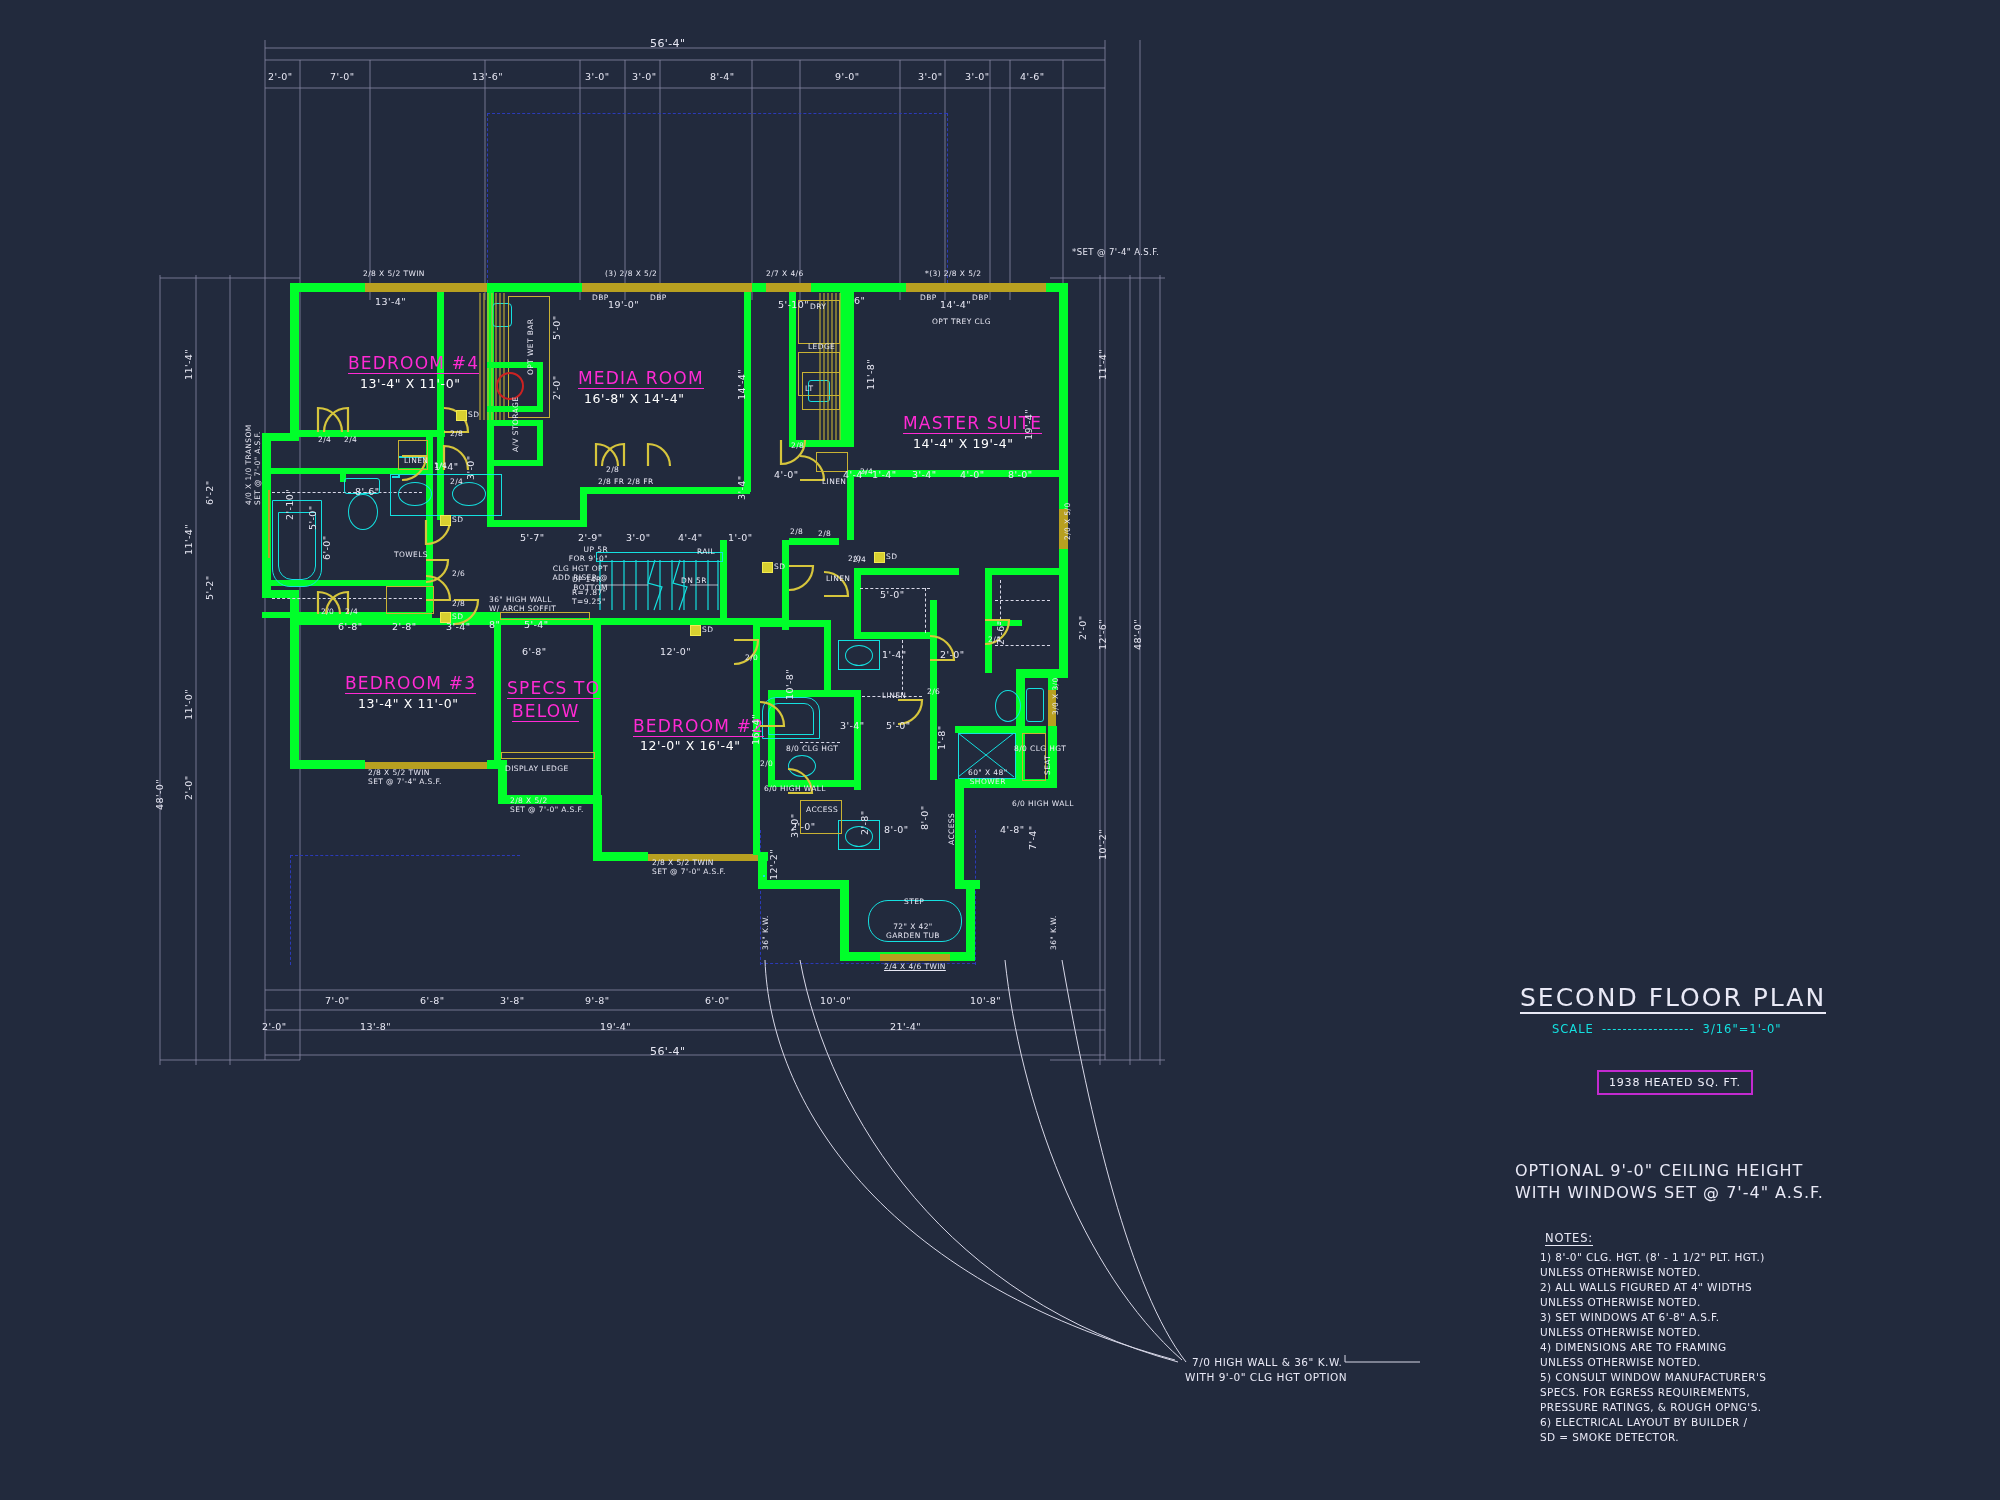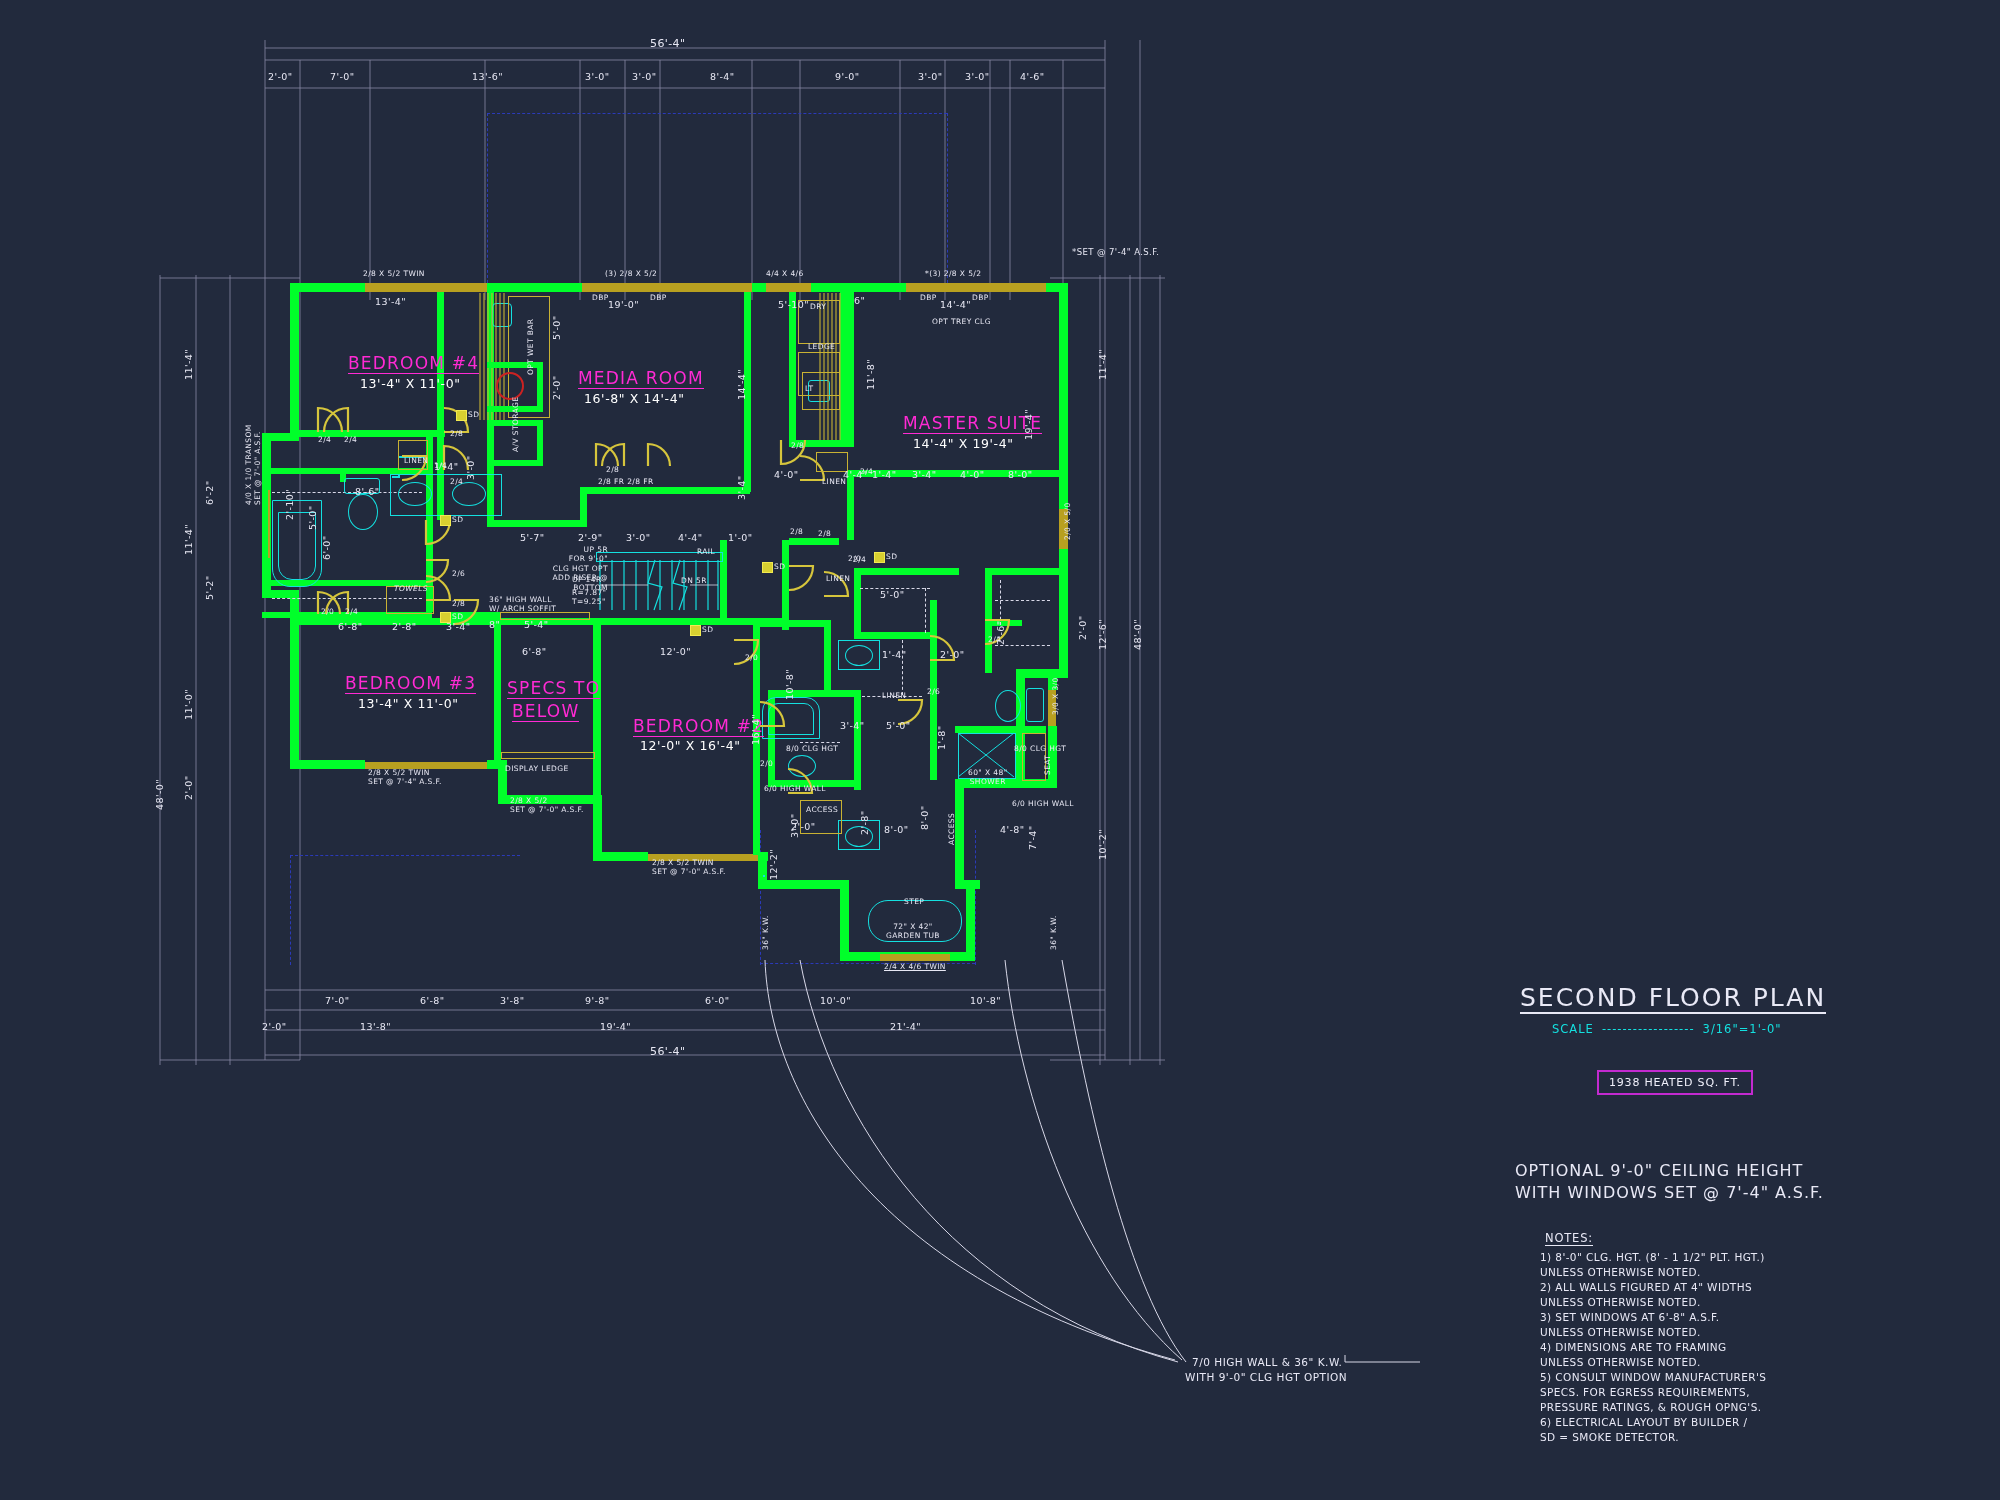--- a/index.html
+++ b/index.html
@@ -403,21 +403,21 @@
 
   <div class="t room" style="left:633px;top:718px;">BEDROOM #2</div>
   <div class="t roomsz" style="left:640px;top:740px;">12'-0" X 16'-4"</div>
 
   <div class="t room" style="left:507px;top:680px;">SPECS TO</div>
   <div class="t room" style="left:512px;top:703px;">BELOW</div>
 
   <div class="t dim75 vert" style="left:527px;top:375px;">OPT WET BAR</div>
   <div class="t dim75 vert" style="left:512px;top:452px;">A/V STORAGE</div>
   <div class="t dim75" style="left:404px;top:457px;">LINEN</div>
-  <div class="t dim75" style="left:394px;top:585px;font-style:italic;">TOWELS</div>
+  <div class="t dim75" style="left:394px;top:551px;">TOWELS</div>
   <div class="t dim75" style="left:505px;top:765px;">DISPLAY LEDGE</div>
   <div class="t dim75" style="left:810px;top:303px;">DRY</div>
   <div class="t dim75" style="left:808px;top:343px;">LEDGE</div>
   <div class="t dim75" style="left:805px;top:385px;">LT</div>
   <div class="t dim75" style="left:932px;top:318px;">OPT TREY CLG</div>
   <div class="t dim75" style="left:822px;top:478px;">LINEN</div>
   <div class="t dim75" style="left:826px;top:575px;">LINEN</div>
   <div class="t dim75" style="left:882px;top:692px;">LINEN</div>
   <div class="t dim75 vert" style="left:1044px;top:775px;">SEAT</div>
   <div class="t dim75 vert" style="left:948px;top:845px;">ACCESS</div>
@@ -447,21 +447,21 @@
 W/ ARCH SOFFIT</div>
   <div class="t dim75" style="left:886px;top:922px;text-align:center;white-space:pre-line;line-height:1.25;">72" X 42"
 GARDEN TUB</div>
   <div class="t dim75" style="left:968px;top:768px;text-align:center;white-space:pre-line;line-height:1.25;">60" X 48"
 SHOWER</div>
   <div class="t dim75" style="left:244px;top:505px;white-space:pre-line;line-height:1.25;transform-origin:0 0;transform:rotate(-90deg);width:110px;">4/0 X 1/0 TRANSOM
 SET @ 7'-0" A.S.F.</div>
 
   <div class="t dim75" style="left:363px;top:270px;">2/8 X 5/2 TWIN</div>
   <div class="t dim75" style="left:605px;top:270px;">(3) 2/8 X 5/2</div>
-  <div class="t dim75" style="left:766px;top:270px;">4/4 X 4/6</div>
+  <div class="t dim75" style="left:766px;top:270px;">2/7 X 4/6</div>
   <div class="t dim75" style="left:925px;top:270px;">*(3) 2/8 X 5/2</div>
   <div class="t dim75" style="left:368px;top:768px;white-space:pre-line;line-height:1.25;">2/8 X 5/2 TWIN
 SET @ 7'-4" A.S.F.</div>
   <div class="t dim75" style="left:510px;top:796px;white-space:pre-line;line-height:1.25;">2/8 X 5/2
 SET @ 7'-0" A.S.F.</div>
   <div class="t dim75" style="left:652px;top:858px;white-space:pre-line;line-height:1.25;">2/8 X 5/2 TWIN
 SET @ 7'-0" A.S.F.</div>
   <div class="t dim75" style="left:884px;top:963px;text-decoration:underline;">2/4 X 4/6 TWIN</div>
   <div class="t dim75 vert" style="left:762px;top:950px;">36" K.W.</div>
   <div class="t dim75 vert" style="left:1050px;top:950px;">36" K.W.</div>

